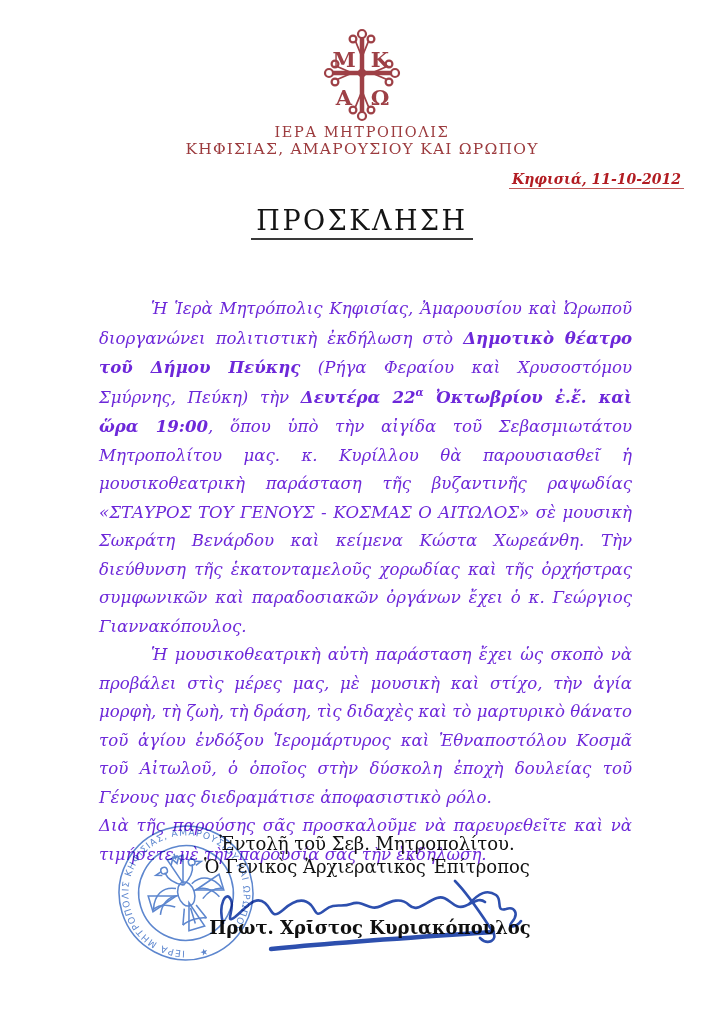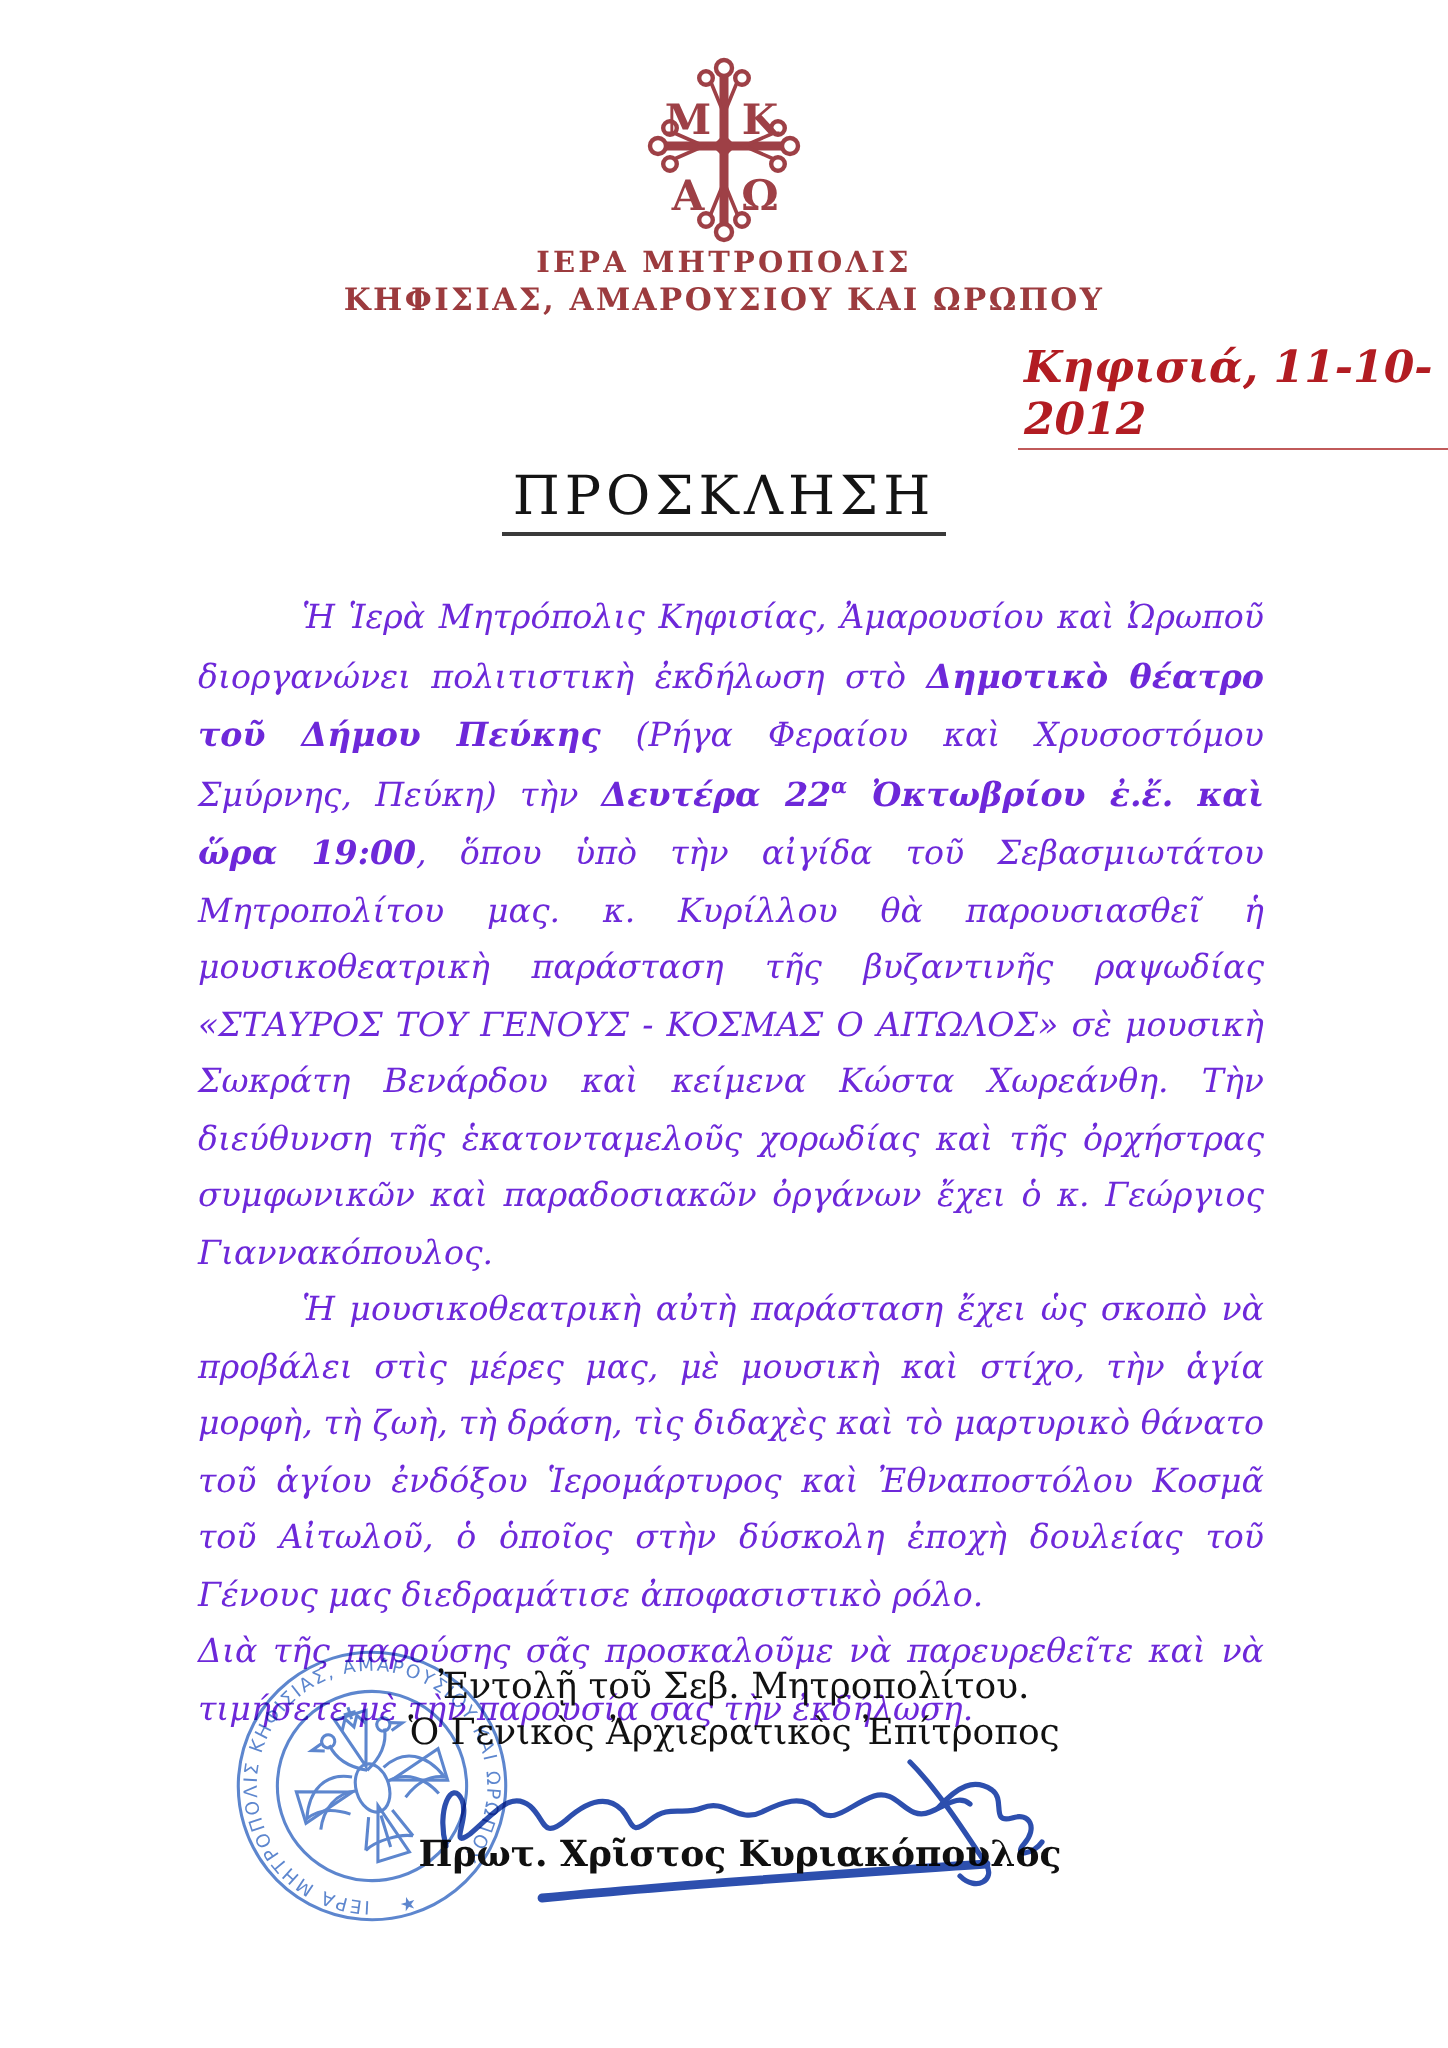--- a/index.html
+++ b/index.html
@@ -5,31 +5,31 @@
   html,body{margin:0;padding:0;background:#e8e8e8;}
   .page{
     position:relative;width:724px;height:1024px;margin:0 auto;
     background:#ffffff;overflow:hidden;
     font-family:"DejaVu Serif","Liberation Serif",serif;
   }
   
   .emblem{position:absolute;top:26px;left:50%;margin-left:-50px;width:100px;height:98px;}
   
   .org{position:absolute;top:124px;left:0;width:100%;text-align:center;
-       color:#9c3b3e;font-weight:bold;line-height:1.15;}
+       color:#9c3b3e;font-weight:normal;line-height:1.15;}
   .org1{font-size:14.5px;letter-spacing:1.6px;}
   .org2{font-size:15.5px;letter-spacing:1.2px;}
   
   .dateline{position:absolute;top:171px;left:509px;
-    color:#b21c22;font-style:italic;font-weight:bold;font-size:22px;
+    color:#b21c22;font-style:italic;font-weight:bold;font-size:14px;
     border-bottom:1px solid #c05a5a;padding:0 3px 1px 3px;}
   
   .title-wrap{position:absolute;top:205px;left:0;width:100%;text-align:center;}
   .title{display:inline-block;font-size:27px;letter-spacing:2.5px;color:#141414;
-    border-bottom:2px solid #3a3a3a;padding:0 5px 2px 5px;margin-top:28px;}
+    border-bottom:2px solid #3a3a3a;padding:0 5px 2px 5px;}
   
   .body{position:absolute;top:295px;left:99px;width:533px;
     text-align:justify;font-style:italic;font-size:16.6px;line-height:28.5px;
     color:#6d28d9;}
   .body p{margin:0;}
   .body p.indent{text-indent:52px;}
   .body b{font-weight:bold;}
   .body sup{font-size:10.5px;line-height:0;}
   
   .sig{position:absolute;top:832px;left:0;width:734px;text-align:center;

